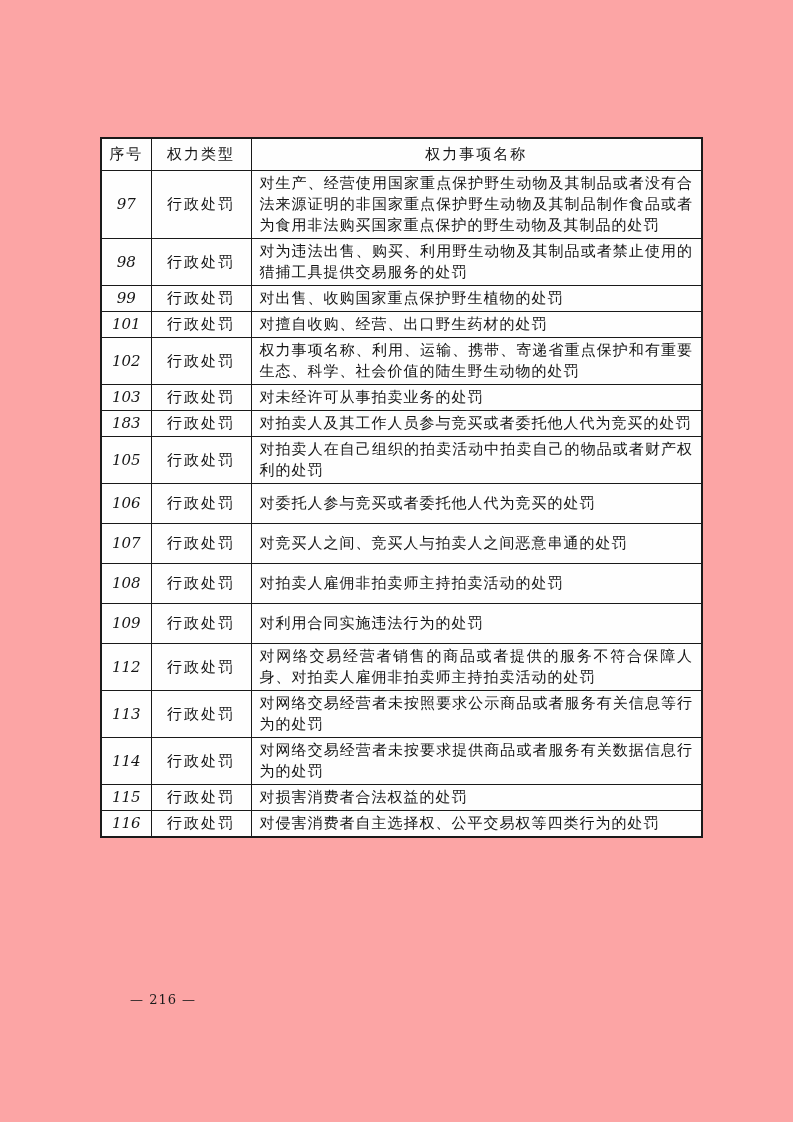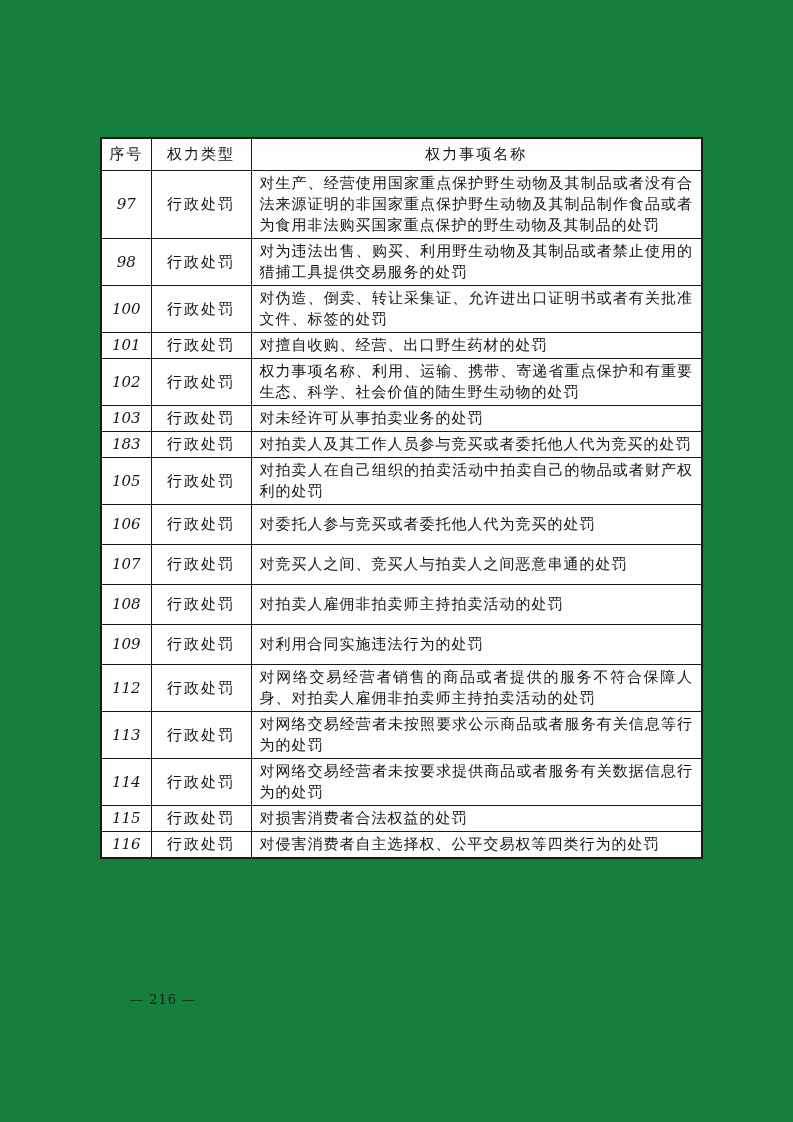--- a/index.html
+++ b/index.html
@@ -4,21 +4,21 @@
 <style>
   html, body {
     margin: 0;
     padding: 0;
     background: #ffffff;
   }
   .page {
     position: relative;
     width: 793px;
     height: 1122px;
-    background: #15803d;
+    background: #fca5a5;
     font-family: "DejaVu Serif", "Liberation Serif", serif;
     color: #151515;
     overflow: hidden;
   }
   table.power-table {
     position: absolute;
     left: 100px;
     top: 137px;
     width: 601px;
     border-collapse: collapse;
@@ -95,23 +95,23 @@
           <td class="cell-no">97</td>
           <td class="cell-type">行政处罚</td>
           <td class="cell-name">对生产、经营使用国家重点保护野生动物及其制品或者没有合法来源证明的非国家重点保护野生动物及其制品制作食品或者为食用非法购买国家重点保护的野生动物及其制品的处罚</td>
         </tr>
         <tr>
           <td class="cell-no">98</td>
           <td class="cell-type">行政处罚</td>
           <td class="cell-name">对为违法出售、购买、利用野生动物及其制品或者禁止使用的猎捕工具提供交易服务的处罚</td>
         </tr>
         <tr>
-          <td class="cell-no">100</td>
+          <td class="cell-no">99</td>
           <td class="cell-type">行政处罚</td>
-          <td class="cell-name">对伪造、倒卖、转让采集证、允许进出口证明书或者有关批准文件、标签的处罚</td>
+          <td class="cell-name">对出售、收购国家重点保护野生植物的处罚</td>
         </tr>
         <tr>
           <td class="cell-no">101</td>
           <td class="cell-type">行政处罚</td>
           <td class="cell-name">对擅自收购、经营、出口野生药材的处罚</td>
         </tr>
         <tr>
           <td class="cell-no">102</td>
           <td class="cell-type">行政处罚</td>
           <td class="cell-name">权力事项名称、利用、运输、携带、寄递省重点保护和有重要生态、科学、社会价值的陆生野生动物的处罚</td>

